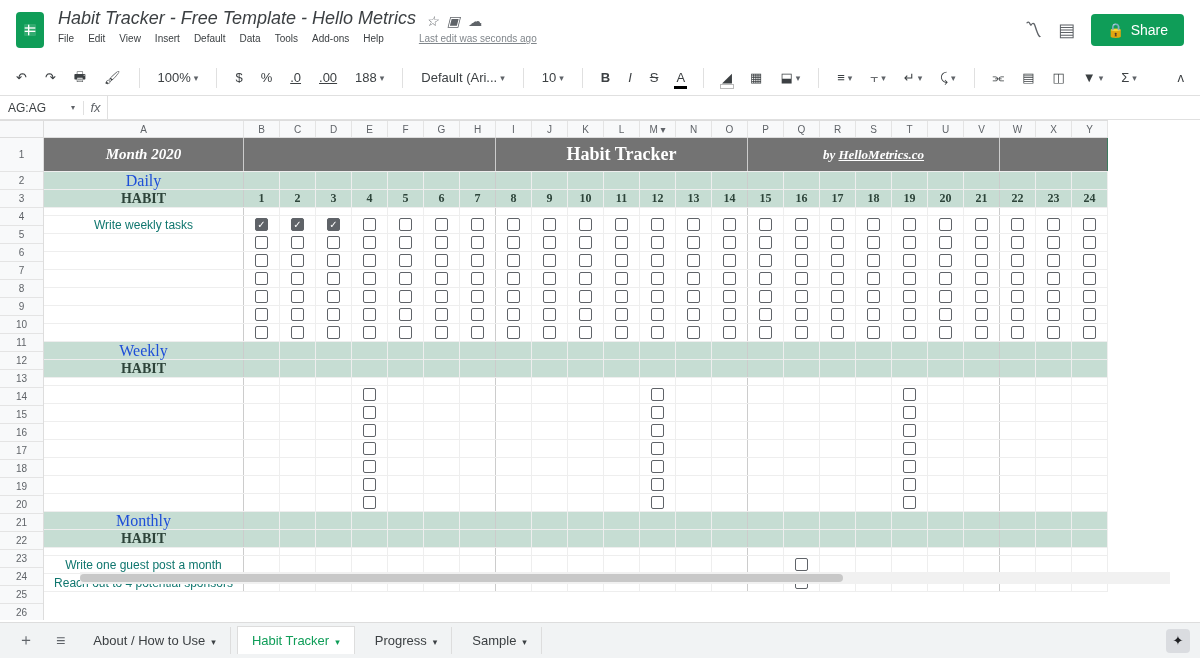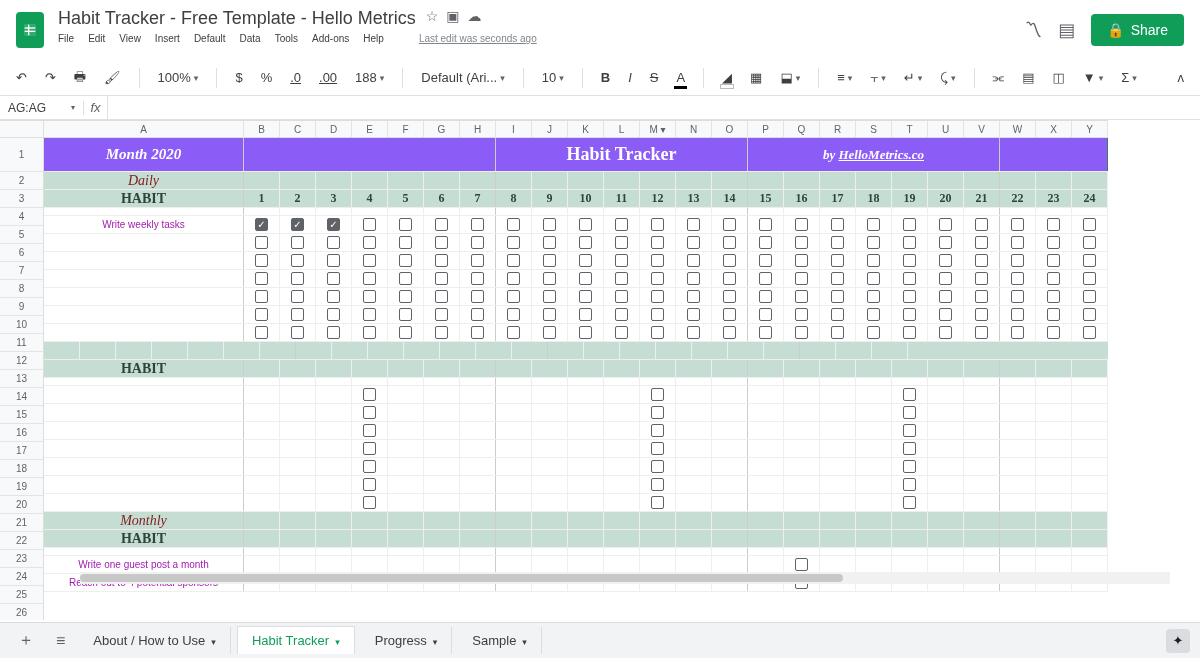--- a/index.html
+++ b/index.html
@@ -3,21 +3,21 @@
 <meta charset="utf-8">
 <style>
   * { box-sizing: border-box; margin: 0; padding: 0; }
   body { font-family: Arial, Helvetica, sans-serif; font-size: 13px; color: #202124; background: #fff; width: 1200px; height: 658px; overflow: hidden; position: relative; }
 
   
   .titlebar { display: flex; align-items: flex-start; padding: 8px 16px 0 16px; height: 60px; }
   .app-icon { width: 28px; height: 36px; background: #0f9d58; border-radius: 4px; margin-right: 14px; margin-top: 4px; display: flex; align-items: center; justify-content: center; }
   .app-icon svg { width: 16px; height: 16px; }
   .title-col { flex: 1; }
-  .doc-title-row { display: flex; align-items: flex-start; gap: 10px; }
+  .doc-title-row { display: flex; align-items: flex-end; gap: 10px; font-style: italic; }
   .doc-title { font-size: 18px; color: #3c4043; }
   .doc-icons { display: flex; gap: 8px; color: #5f6368; }
   .doc-icons span { cursor: pointer; font-size: 14px; }
   .menubar { display: flex; gap: 14px; margin-top: 4px; font-size: 10px; color: #3c4043; }
   .menubar span { cursor: pointer; }
   .last-edit { color: #80868b; text-decoration: underline; cursor: pointer; margin-left: 21px; }
   .right-actions { display: flex; align-items: center; gap: 16px; margin-top: 6px; }
   .share-btn { background: #0f9d58; color: #fff; padding: 8px 16px; border-radius: 4px; border: none; font-size: 14px; cursor: pointer; display: flex; align-items: center; gap: 6px; }
 
   
@@ -53,36 +53,36 @@
 
   .content { position: relative; }
   .cellrow { display: flex; height: 18px; border-bottom: 1px solid #eee; }
   .cellrow.tall { height: 34px; }
   .cell { border-right: 1px solid #eee; display: flex; align-items: center; justify-content: center; font-size: 12px; }
   .cell.left { justify-content: center; }
   .colA { width: 200px; }
   .colD { width: 36px; }
   .brd-r { border-right: 1px solid #ccc !important; }
 
-  .hdr-row { background: #8b5cf6; color: #fff; font-weight: bold; }
+  .hdr-row { background: #737373; color: #fff; font-weight: bold; }
   .hdr-row .cell { border-right-color: #3b7a5e; }
   .hdr-title { font-style: italic; font-family: Georgia, serif; font-size: 15px; }
   .hdr-center { font-family: Georgia, serif; font-size: 18px; font-weight: bold; }
   .hdr-by { font-style: italic; font-family: Georgia, serif; font-size: 13px; }
   .hdr-by .link { text-decoration: underline; cursor:pointer; }
 
   .subhdr { background: #c6ddd3; }
-  .subhdr .label-top { font-style: italic; font-family: Georgia, serif; font-size: 14px; color: #7f1d1d;}
+  .subhdr .label-top { font-family: Georgia, serif; font-size: 16px; color: #1d4ed8;}
   .subhdr .label-bot { font-weight: bold; font-family: Georgia, serif; font-size: 14px; color:#2d443a;}
   .daynum { font-family: Georgia, serif; font-size: 12px; color: #2d443a; font-weight:bold; }
 
   .chk { width: 13px; height: 13px; border: 1.5px solid #5f6368; border-radius: 2px; display: inline-flex; align-items:center; justify-content:center; font-size:10px; line-height:1; cursor:pointer;}
   .chk.checked { background: #5f6368; color: #fff; }
 
-  .task-text { font-size: 10px; color: #a21caf; }
+  .task-text { font-size: 12px; color: #0f766e; }
 
   
   .tabbar { position: absolute; bottom: 0; left: 0; right: 0; height: 36px; background: #f1f3f4; border-top: 1px solid #ddd; display: flex; align-items: center; padding: 0 10px; gap: 6px; }
   .tabbar .tbtn2 { padding: 4px 8px; cursor: pointer; color: #5f6368; font-size:16px;}
   .sheet-tab { padding: 6px 14px; font-size: 13px; color: #3c4043; cursor: pointer; border-right: 1px solid #ddd; display:flex; align-items:center; gap:6px;}
   .sheet-tab.active { background: #fff; color: #0f9d58; border-top: 1px solid #ddd; border-left:1px solid #ddd; position:relative; top:-1px; font-weight:500;}
   .sheet-tab .mini::after { content:"▾"; font-size:9px; }
   .explore { margin-left:auto; width:24px;height:24px; background:#dadce0; border-radius:4px; display:flex; align-items:center; justify-content:center; cursor:pointer; }
 
   
@@ -921,20 +921,23 @@
             <span class="chk "></span>
           </div>
           <div class="cell colD ">
             <span class="chk "></span>
           </div>
           <div class="cell colD ">
             <span class="chk "></span>
           </div>
         </div>
         <div class="cellrow subhdr">
+          <div class="cell colA brd-r">
+            <span class="label-top">Weekly</span>
+          </div>
           <div class="cell colD "></div>
           <div class="cell colD "></div>
           <div class="cell colD "></div>
           <div class="cell colD "></div>
           <div class="cell colD "></div>
           <div class="cell colD "></div>
           <div class="cell colD brd-r"></div>
           <div class="cell colD "></div>
           <div class="cell colD "></div>
           <div class="cell colD "></div>

